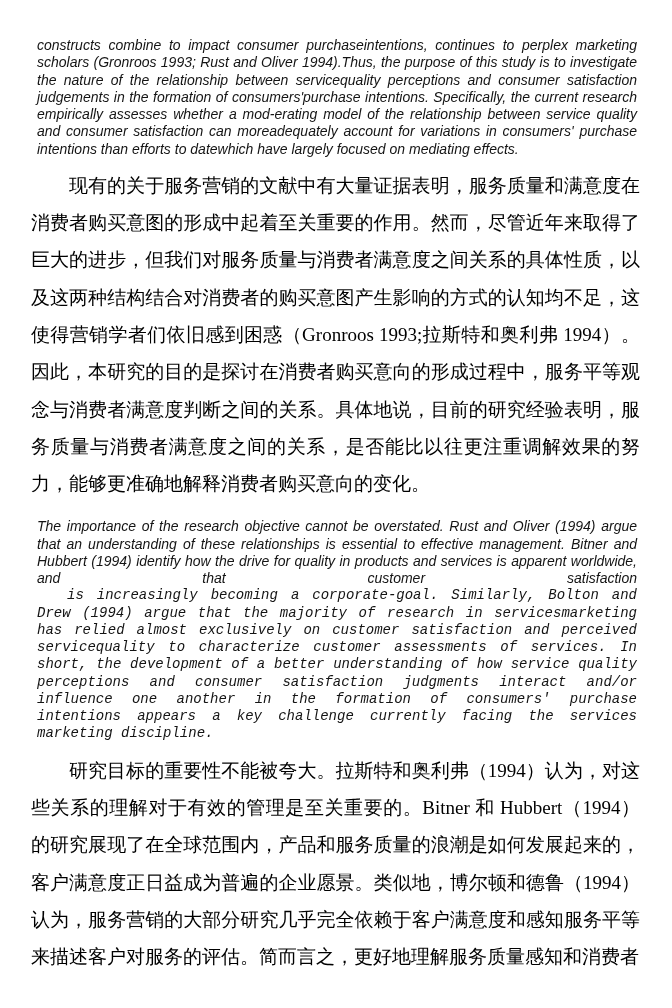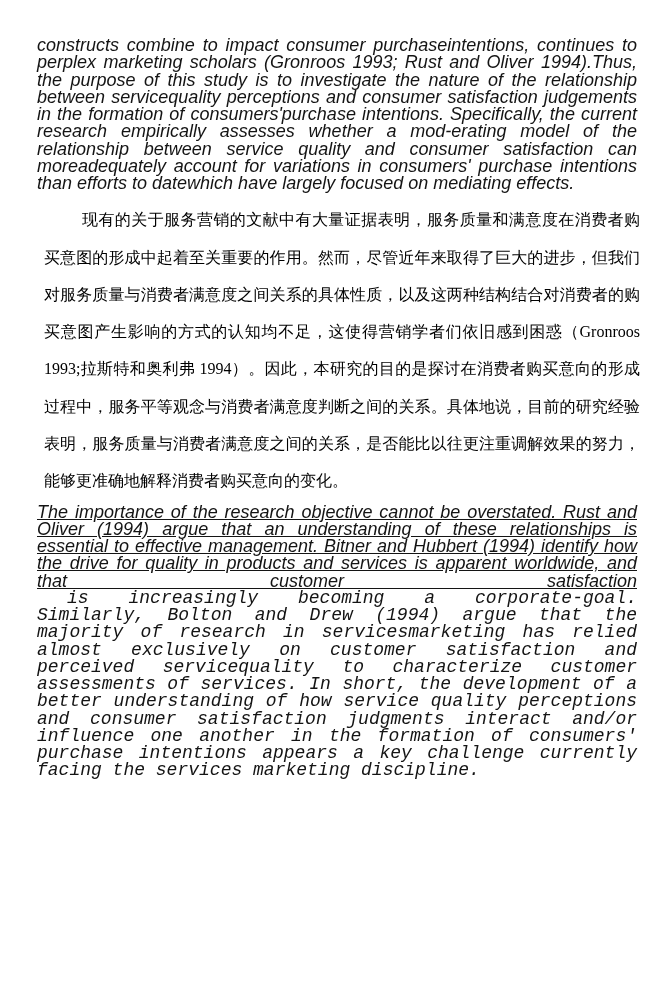--- a/index.html
+++ b/index.html
@@ -16,38 +16,37 @@
     box-sizing: border-box;
     width: 672px;
     height: 1008px;
     padding: 37px 32px 0 31px;
     background: #ffffff;
   }
   .en {
     margin: 0 3px 0 6px;
     font-family: "Liberation Sans", sans-serif;
     font-style: italic;
-    font-size: 18px;
+    font-size: 14px;
     line-height: 17.25px;
     color: #141414;
     text-align: justify;
   }
   .en2a {
-    margin-top: 4px;
+    margin-top: 16px;
     text-align-last: justify;
-    text-decoration: underline;
   }
   .en2b {
     text-indent: 30px;
     font-family: Liberation Mono, monospace;
   }
   .zh {
-    margin: 9px 0 0 13px;
+    margin: 9px 0 0 0;
     font-family: "Liberation Serif", "DejaVu Serif", serif;
-    font-size: 16px;
+    font-size: 19px;
     line-height: 37.3px;
     color: #000000;
     text-align: justify;
     text-indent: 38px;
   }
   .zh2 {
     margin-top: 9px;
   }
 </style>
 </head>
@@ -55,13 +54,14 @@
 
 <div class="page">
   <p class="en">constructs combine to impact consumer purchaseintentions, continues to perplex marketing scholars (Gronroos 1993; Rust and Oliver 1994).Thus, the purpose of this study is to investigate the nature of the relationship between servicequality perceptions and consumer satisfaction judgements in the formation of consumers'purchase intentions. Specifically, the current research empirically assesses whether a mod-erating model of the relationship between service quality and consumer satisfaction can moreadequately account for variations in consumers' purchase intentions than efforts to datewhich have largely focused on mediating effects.</p>
 
   <p class="zh zh1">现有的关于服务营销的文献中有大量证据表明，服务质量和满意度在消费者购买意图的形成中起着至关重要的作用。然而，尽管近年来取得了巨大的进步，但我们对服务质量与消费者满意度之间关系的具体性质，以及这两种结构结合对消费者的购买意图产生影响的方式的认知均不足，这使得营销学者们依旧感到困惑（Gronroos 1993;拉斯特和奥利弗 1994）。因此，本研究的目的是探讨在消费者购买意向的形成过程中，服务平等观念与消费者满意度判断之间的关系。具体地说，目前的研究经验表明，服务质量与消费者满意度之间的关系，是否能比以往更注重调解效果的努力，能够更准确地解释消费者购买意向的变化。</p>
 
   <p class="en en2a">The importance of the research objective cannot be overstated. Rust and Oliver (1994) argue that an understanding of these relationships is essential to effective management. Bitner and Hubbert (1994) identify how the drive for quality in products and services is apparent worldwide, and that customer satisfaction</p>
 
   <p class="en en2b">is increasingly becoming a corporate-goal. Similarly, Bolton and Drew (1994) argue that the majority of research in servicesmarketing has relied almost exclusively on customer satisfaction and perceived servicequality to characterize customer assessments of services. In short, the development of a better understanding of how service quality perceptions and consumer satisfaction judgments interact and/or influence one another in the formation of consumers' purchase intentions appears a key challenge currently facing the services marketing discipline.</p>
 
+  <p class="zh zh2">研究目标的重要性不能被夸大。拉斯特和奥利弗（1994）认为，对这些关系的理解对于有效的管理是至关重要的。Bitner 和 Hubbert（1994）的研究展现了在全球范围内，产品和服务质量的浪潮是如何发展起来的，客户满意度正日益成为普遍的企业愿景。类似地，博尔顿和德鲁（1994）认为，服务营销的大部分研究几乎完全依赖于客户满意度和感知服务平等来描述客户对服务的评估。简而言之，更好地理解服务质量感知和消费者</p>
 </div>
 
 </body></html>

